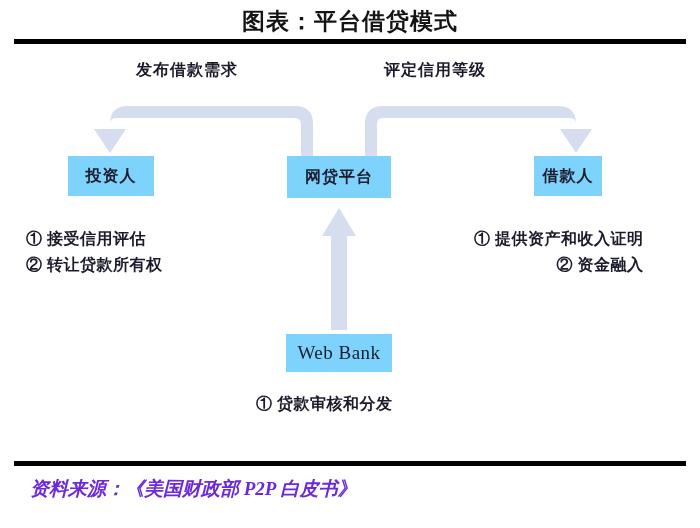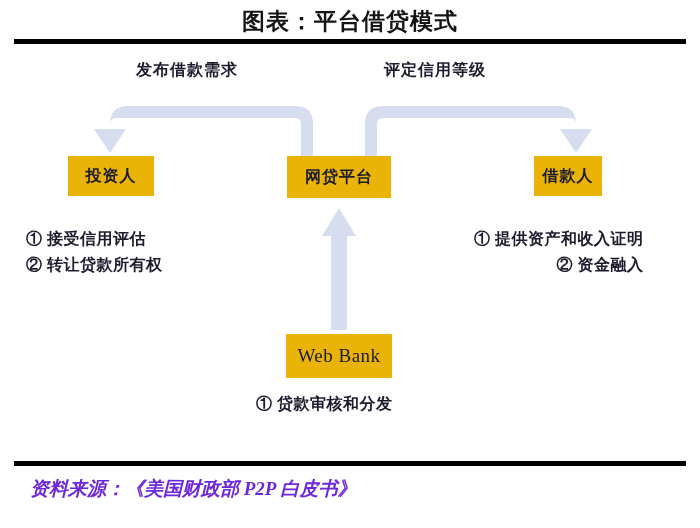--- a/index.html
+++ b/index.html
@@ -57,41 +57,41 @@
     font-weight: 600;
     color: #1b1b2c;
     white-space: nowrap;
   }
   #label-publish { left: 136px; top: 60px; letter-spacing: 1px; }
   #label-rating  { left: 384px; top: 60px; letter-spacing: 1px; }
 
   
   .node-box {
     position: absolute;
-    background: #eab308;
+    background: #7dd3fc;
     display: flex;
     align-items: center;
     justify-content: center;
     font-size: 16px;
     font-weight: 600;
     color: #1b1b2c;
     letter-spacing: 1px;
     white-space: nowrap;
   }
   #box-investor {
     left: 68px; top: 156px; width: 86px; height: 40px;
   }
   #box-platform {
     left: 287px; top: 156px; width: 104px; height: 42px;
   }
   #box-borrower {
     left: 534px; top: 156px; width: 68px; height: 40px;
   }
   #box-webbank {
-    left: 286px; top: 334px; width: 106px; height: 44px;
+    left: 286px; top: 334px; width: 106px; height: 38px;
     font-family: "Liberation Serif", "DejaVu Serif", serif;
     font-size: 19px;
     font-weight: 400;
     letter-spacing: 0.5px;
   }
 
   
   #arrows {
     position: absolute;
     left: 0; top: 0;

